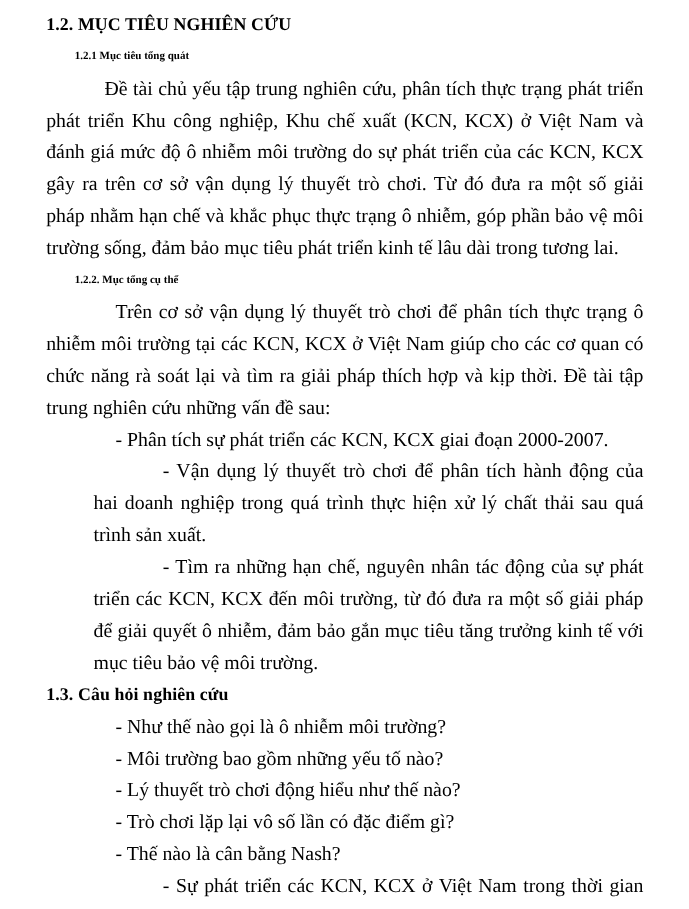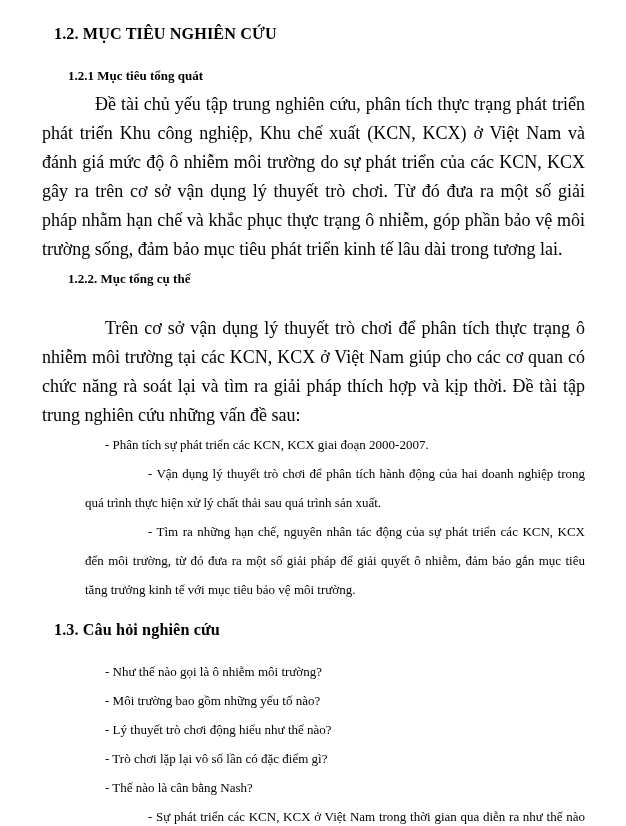--- a/index.html
+++ b/index.html
@@ -24,53 +24,52 @@
   }
   .doc-body {
     width: 543px;
   }
 
   
   .h-section {
     font-size: 16.2px;
     font-weight: bold;
     line-height: 29px;
-    margin: 12px;
+    margin: 0;
     letter-spacing: 0.1px;
     white-space: nowrap;
   }
   .h-sub {
-    font-size: 13px;
+    font-size: 10px;
     font-weight: bold;
     line-height: 29px;
     margin: 0;
     padding-left: 26px;
     white-space: nowrap;
   }
 
   
   .para {
     font-size: 18px;
     line-height: 29px;
     margin: 0;
     text-align: justify;
     text-justify: inter-word;
     text-indent: 53px;
     hyphens: none;
   }
   .para.deep {
     text-indent: 63px;
-    margin-top: 21px;
   }
   .para.last-nofill {
     text-align-last: left;
   }
   
   .item {
-    font-size: 13px;
+    font-size: 18px;
     line-height: 29px;
     margin: 0;
     text-align: justify;
     text-justify: inter-word;
     text-indent: 63px;
     text-align-last: left;
   }
   .item.justified-multi {
     text-align-last: left;
     margin-left: 43px;

